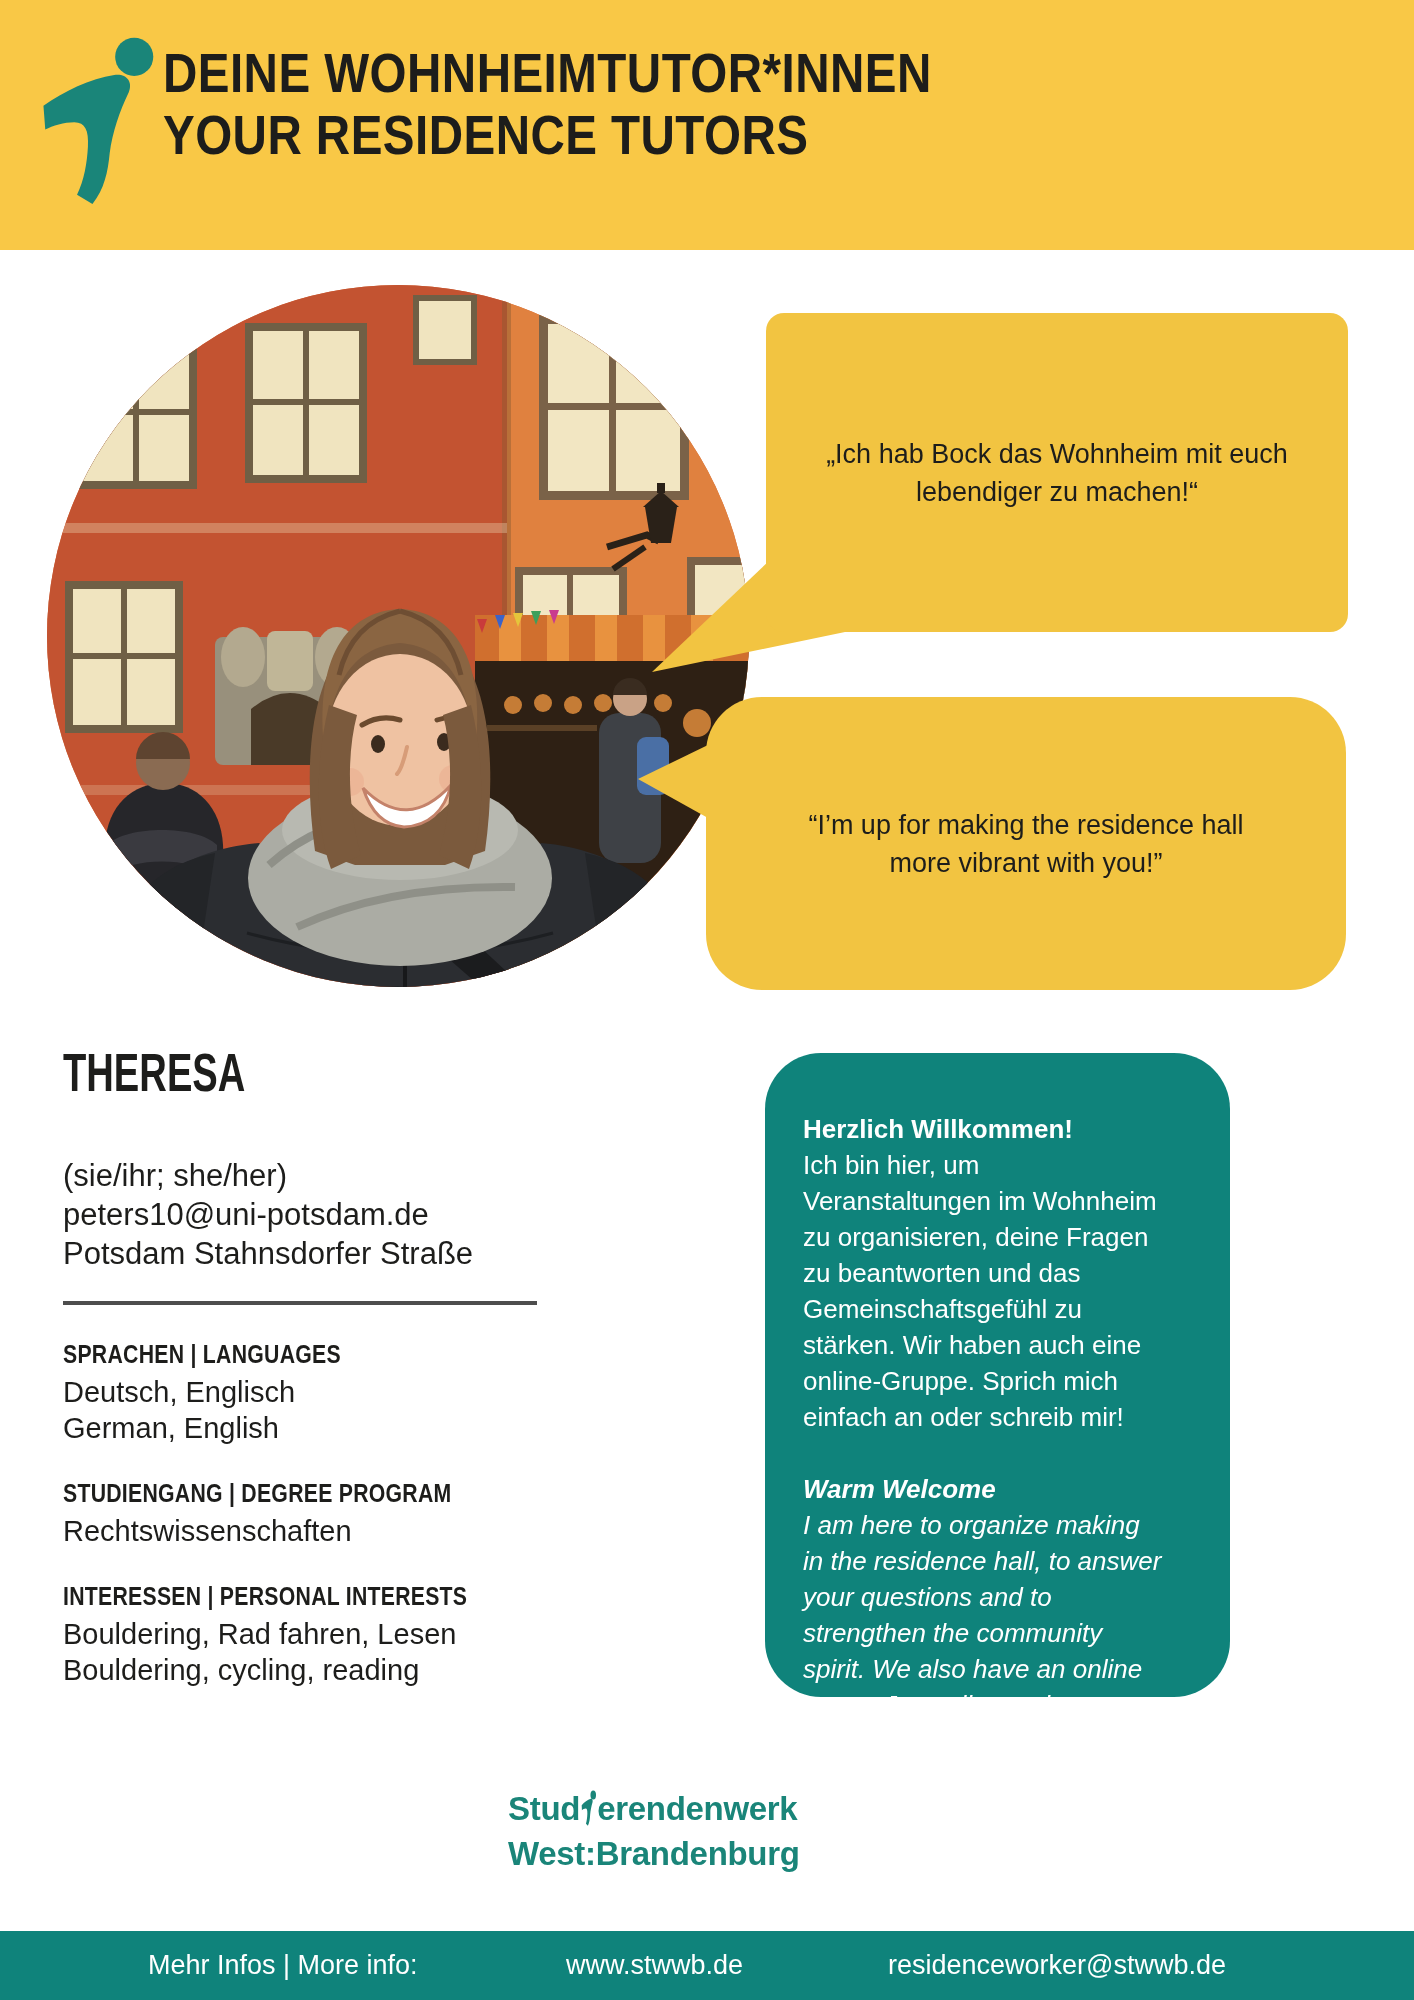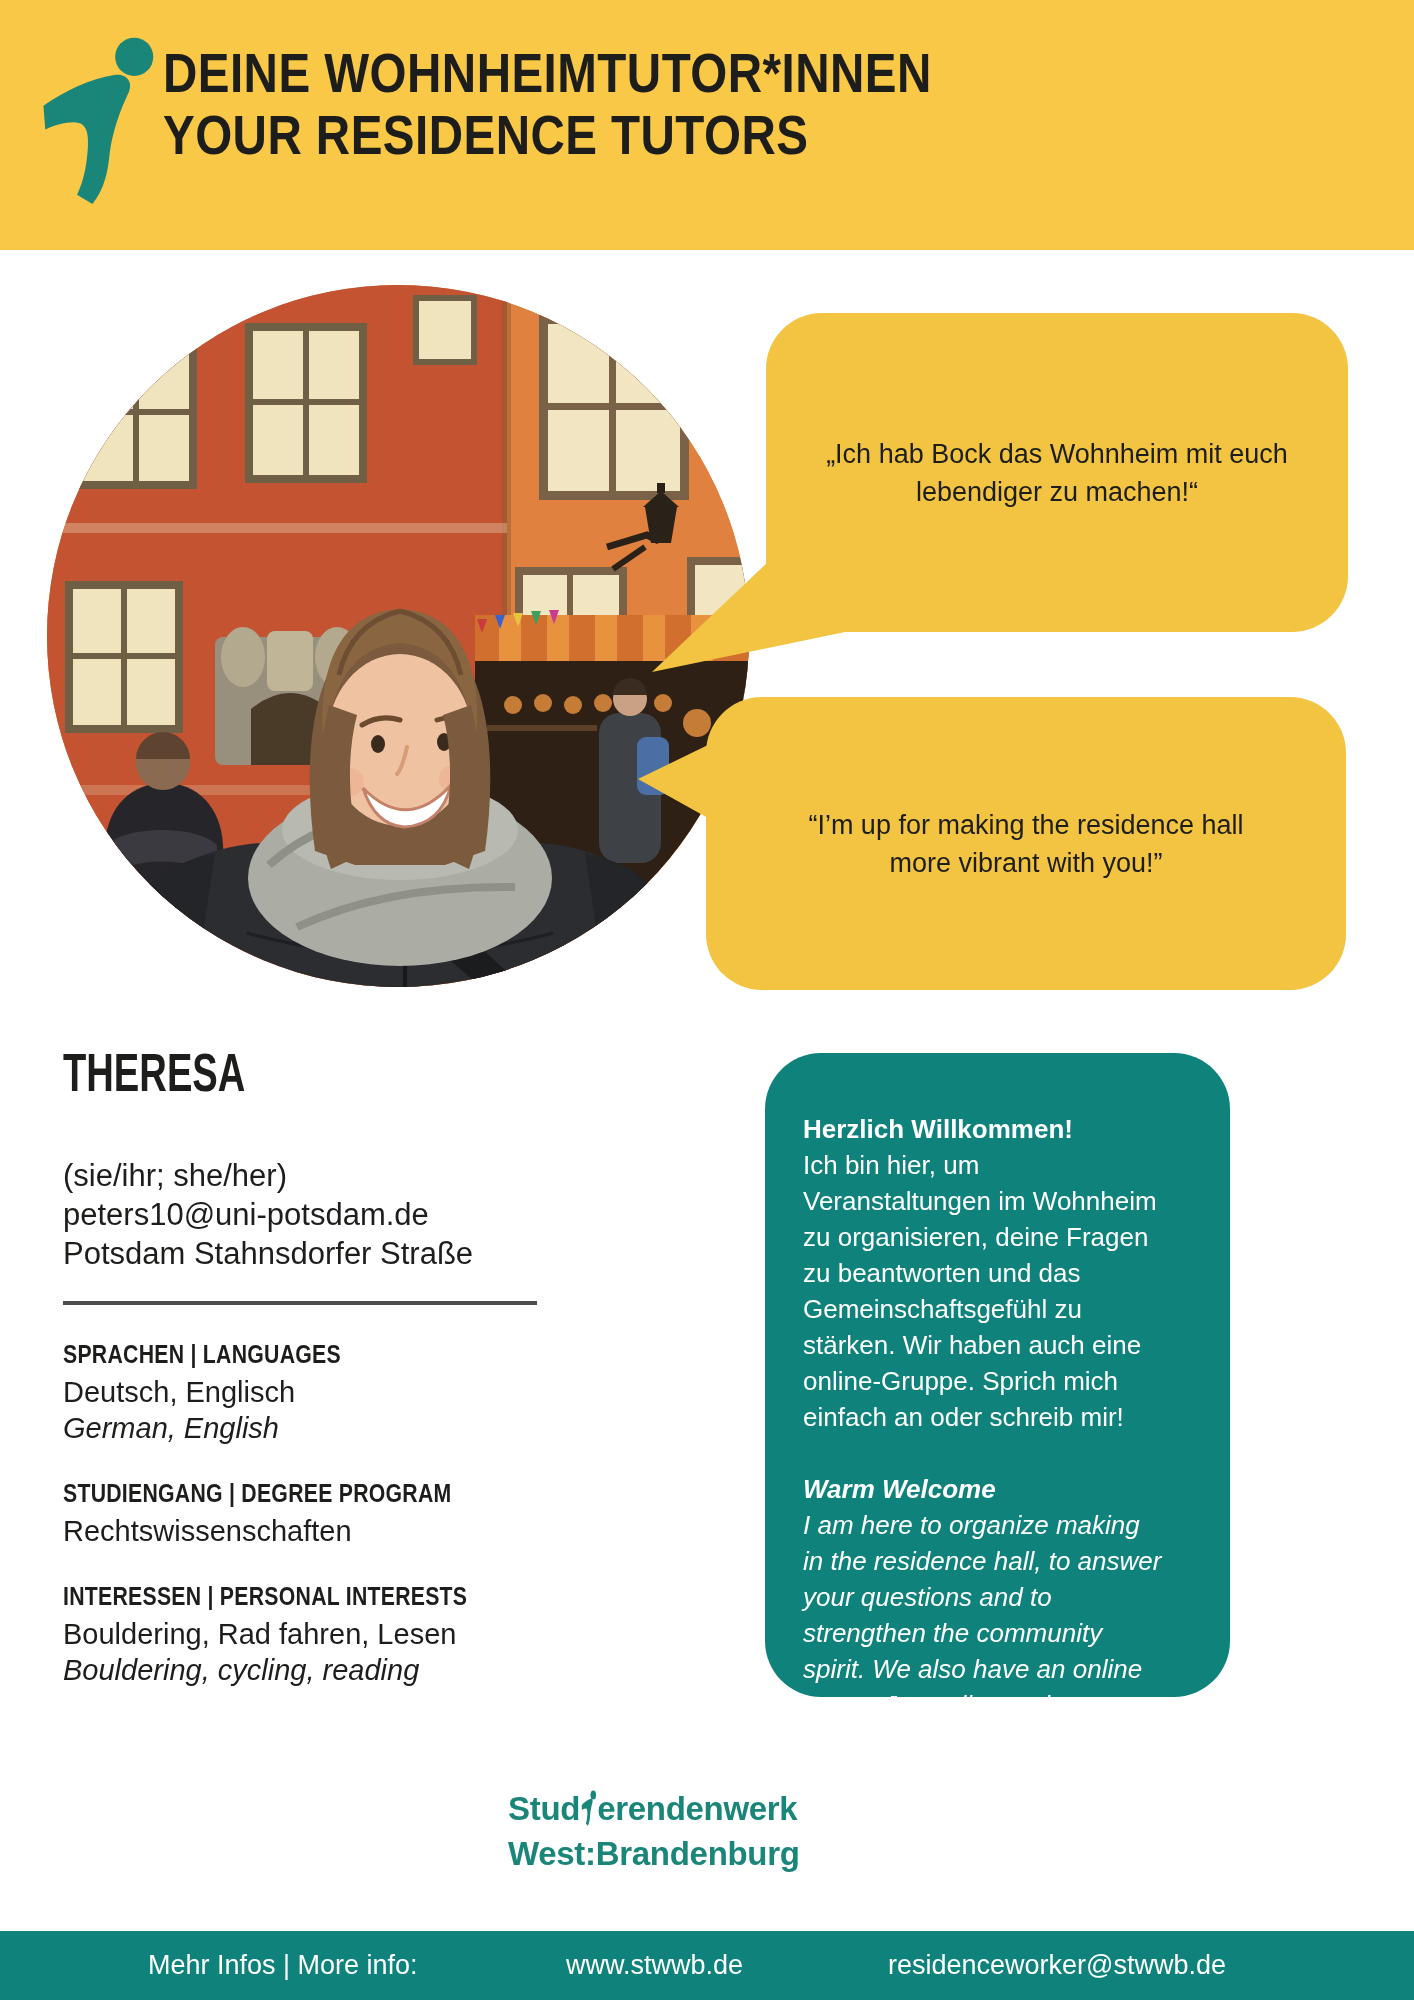--- a/index.html
+++ b/index.html
@@ -9,33 +9,33 @@
   .band{position:absolute;left:0;top:0;width:1414px;height:250px;background:#F9C846;}
   .logo-mark{position:absolute;left:38px;top:32px;width:118px;height:184px;}
   .title{position:absolute;left:163px;top:42px;font-weight:800;font-size:56px;line-height:62px;
          transform:scaleX(.85);transform-origin:left top;white-space:nowrap;letter-spacing:.5px;}
   
   .photo{position:absolute;left:47px;top:285px;width:702px;height:702px;z-index:1;}
   
   .tail{position:absolute;z-index:2;}
   .bubble{position:absolute;z-index:3;background:#F2C441;border-radius:56px;display:flex;
           flex-direction:column;align-items:center;justify-content:center;text-align:center;}
-  .bubble1{left:766px;top:313px;width:582px;height:319px;font-size:27px;line-height:38px;}
+  .bubble1{left:766px;top:313px;width:582px;height:319px;font-size:27px;line-height:38px;border-radius:18px;}
   .bubble2{left:706px;top:697px;width:640px;height:293px;font-size:27px;line-height:38px;}
   .bubble span{display:block;}
   
   .name{position:absolute;left:63px;top:1042px;font-size:53px;font-weight:800;
         transform:scaleX(.72);transform-origin:left top;white-space:nowrap;}
   .contact{position:absolute;left:63px;top:1156px;font-size:31px;line-height:39px;}
   .divider{position:absolute;left:63px;top:1301px;width:474px;height:4px;background:#4D4D4D;}
   .sections{position:absolute;left:63px;top:1334px;font-size:29px;line-height:36px;}
   .section{margin-bottom:27px;}
   .sec-head{font-weight:800;font-size:25px;line-height:40px;transform:scaleX(.85);
             transform-origin:left center;white-space:nowrap;letter-spacing:.3px;}
-  .italic{font-style:italic;}
+  .italic{}
   
   .welcome{position:absolute;left:765px;top:1053px;width:465px;height:644px;background:#0F837B;
            border-radius:56px;color:#ffffff;box-sizing:border-box;padding:58px 63px 0 38px;
            font-size:26px;line-height:36px;z-index:3;}
   .w-title{font-weight:700;}
   .w-en{margin-top:36px;font-style:italic;}
   .w-en .w-title{font-style:italic;}
   
   .wordmark{position:absolute;left:508px;top:1786px;color:#1A8579;font-size:33px;font-weight:700;
             line-height:45px;letter-spacing:-.3px;white-space:nowrap;}

